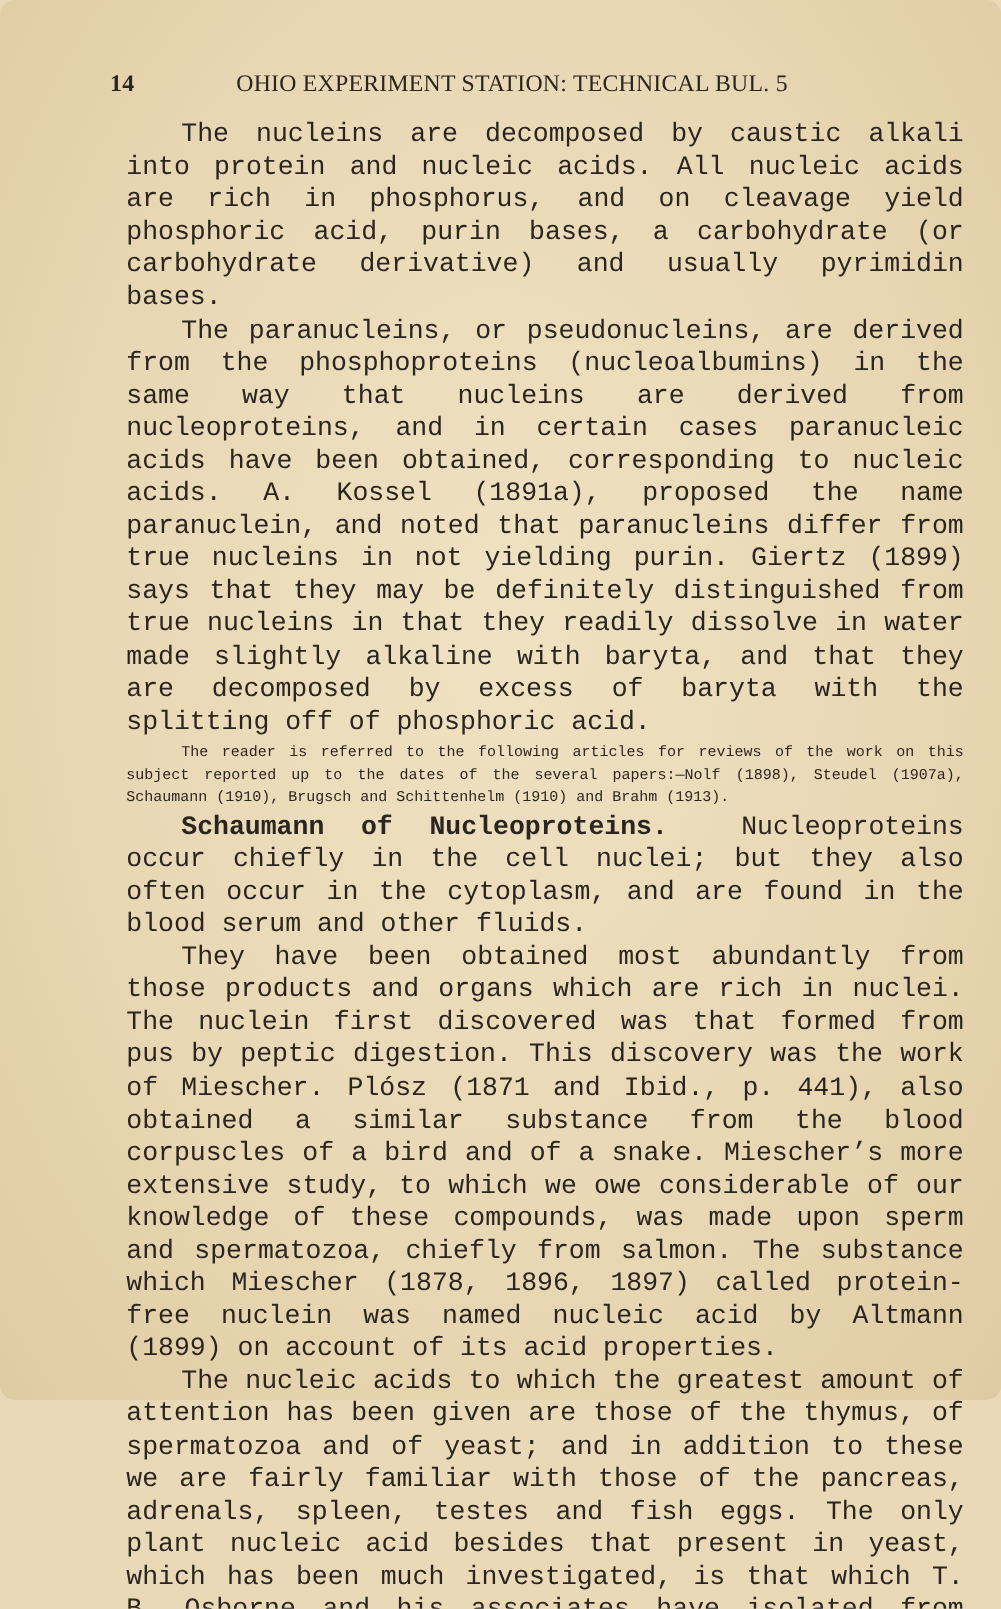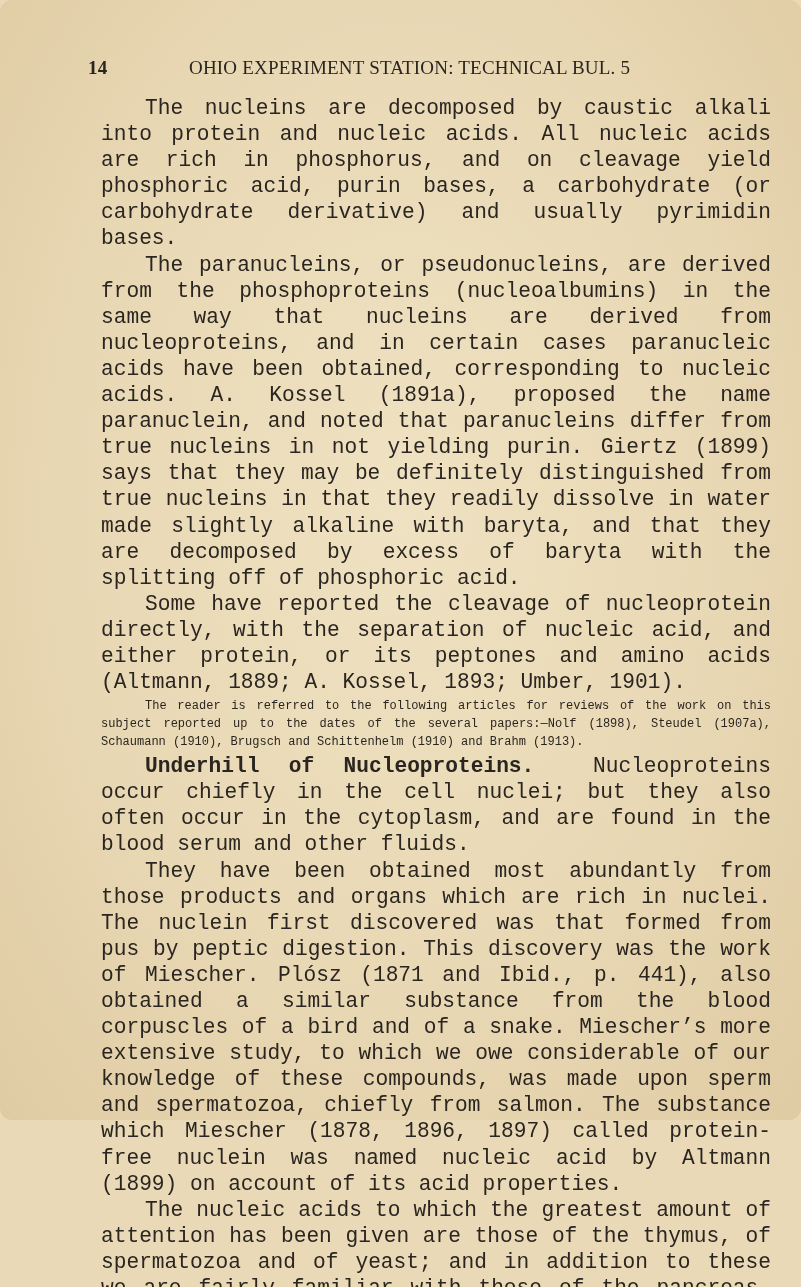--- a/index.html
+++ b/index.html
@@ -40,19 +40,18 @@
 
 <div class="page">
   <div class="header">
     <span class="pg">14</span>
     <span class="title">OHIO EXPERIMENT STATION: TECHNICAL BUL. 5</span>
   </div>
 
   <div class="body">
     <p>The nucleins are decomposed by caustic alkali into protein and nucleic acids.  All nucleic acids are rich in phosphorus, and on cleavage yield phosphoric acid, purin bases, a carbohydrate (or carbohydrate derivative) and usually pyrimidin bases.</p>
     <p>The paranucleins, or pseudonucleins, are derived from the phosphoproteins (nucleoalbumins) in the same way that nucleins are derived from nucleoproteins, and in certain cases paranucleic acids have been obtained, corresponding to nucleic acids.  A. Kossel (1891a), proposed the name paranuclein, and noted that paranucleins differ from true nucleins in not yielding purin.  Giertz (1899) says that they may be definitely distinguished from true nucleins in that they readily dissolve in water made slightly alkaline with baryta, and that they are decomposed by excess of baryta with the splitting off of phosphoric acid.</p>
-    <p>Some have reported the cleavage of nucleoprotein directly, with the separation of nucleic acid, and either protein, or its peptones and amino acids (Altmann, 1889; A. Kossel, 1893; Umber, 1901).</p>
     <p class="note">The reader is referred to the following articles for reviews of the work on this subject reported up to the dates of the several papers:—Nolf (1898), Steudel (1907a), Schaumann (1910), Brugsch and Schittenhelm (1910) and Brahm (1913).</p>
-    <p><span class="h">Underhill of Nucleoproteins.</span>&nbsp; <span>Nucleoproteins occur chiefly in the cell nuclei; but they also often occur in the cytoplasm, and are found in the blood serum and other fluids.</span></p>
+    <p><span class="h">Schaumann of Nucleoproteins.</span>&nbsp; <span>Nucleoproteins occur chiefly in the cell nuclei; but they also often occur in the cytoplasm, and are found in the blood serum and other fluids.</span></p>
     <p>They have been obtained most abundantly from those products and organs which are rich in nuclei.  The nuclein first discovered was that formed from pus by peptic digestion.  This discovery was the work of Miescher.  Plósz (1871 and Ibid., p. 441), also obtained a similar substance from the blood corpuscles of a bird and of a snake.  Miescher’s more extensive study, to which we owe considerable of our knowledge of these compounds, was made upon sperm and spermatozoa, chiefly from salmon.  The substance which Miescher (1878, 1896, 1897) called protein-free nuclein was named nucleic acid by Altmann (1899) on account of its acid properties.</p>
     <p>The nucleic acids to which the greatest amount of attention has been given are those of the thymus, of spermatozoa and of yeast; and in addition to these we are fairly familiar with those of the pancreas, adrenals, spleen, testes and fish eggs.  The only plant nucleic acid besides that present in yeast, which has been much investigated, is that which T. B. Osborne and his associates have isolated from wheat embryo, and have named tritico-nucleic acid (Osborne and Campbell, 1900a; Osborne and Harris, 1902; Wheeler and Johnson, 1903; Mendel, Underhill and White, 1903; Osborne and Heyl, 1908; Levene and LaForge, 1910).</p>
   </div>
 </div>
 
 </body></html>

